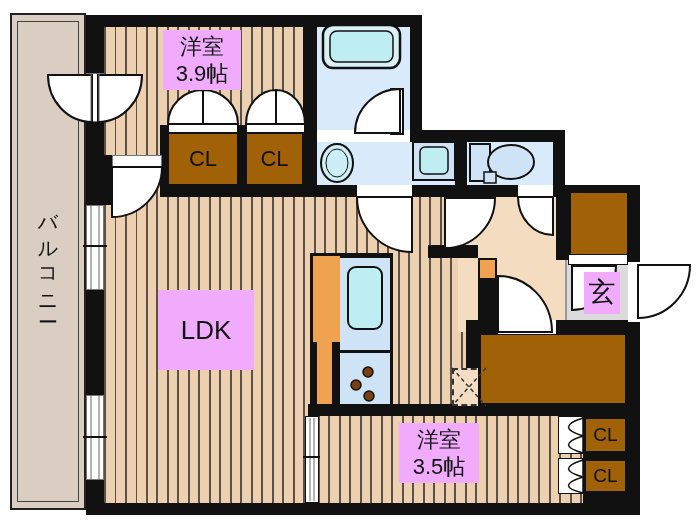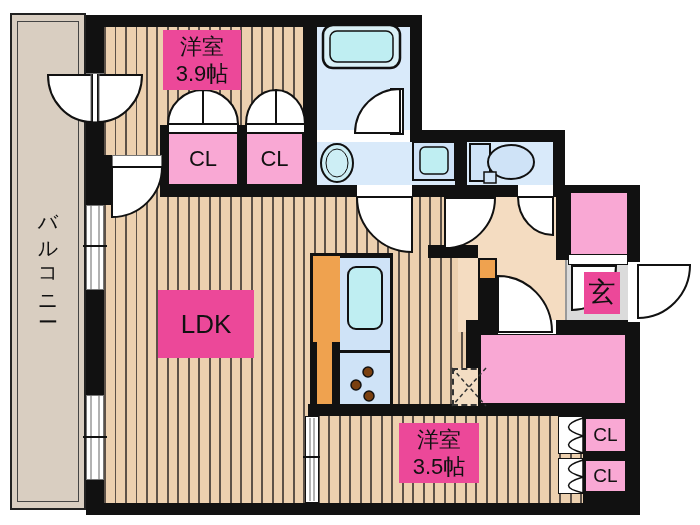--- a/index.html
+++ b/index.html
@@ -3,23 +3,23 @@
 <meta charset="utf-8">
 <style>
   html,body{margin:0;padding:0;background:#fff;}
   #stage{position:relative;width:700px;height:525px;background:#fff;overflow:hidden;
          font-family:"Liberation Sans","DejaVu Sans",sans-serif;}
   .abs{position:absolute;box-sizing:border-box;}
   .wall{background:#111;}
   .stripes{background:repeating-linear-gradient(90deg,#5c5148 0 1.6px,transparent 1.6px 10.5px),#ecd0af;}
   .wet{background:#d9eafa;}
   .open{background:#fff;}
-  .red{background:#f9a8d4;border:3px solid #111;display:flex;align-items:center;justify-content:center;}
+  .red{background:#a16207;border:3px solid #111;display:flex;align-items:center;justify-content:center;}
   .red span{color:#111;font-size:22px;}
-  .lbl{background:#ec4899;display:flex;flex-direction:column;align-items:center;justify-content:center;
+  .lbl{background:#f0abfc;display:flex;flex-direction:column;align-items:center;justify-content:center;
        color:#111;text-align:right;line-height:1.25;z-index:30;}
   svg.overlay{position:absolute;left:0;top:0;z-index:20;}
   .z30{z-index:30;}
 </style>
 </head>
 <body>
 
 <div id="stage">
 
   <div class="abs" style="left:10px;top:13px;width:76px;height:497px;background:#d9cec1;border:2px solid #222;"></div>
@@ -153,21 +153,21 @@
     </g>
     <g stroke="#333" stroke-width="1.5" stroke-dasharray="4,3">
       <path d="M452,368 L486,406 M486,368 L452,406"></path>
     </g>
   </svg>
 
   <div class="abs lbl" style="left:163px;top:30px;width:78px;height:60px;font-size:22px;">
     <span>洋室</span>
     <span>3.9帖</span>
   </div>
-  <div class="abs lbl" style="left:158px;top:290px;width:96px;height:68px;font-size:26px;">
+  <div class="abs lbl" style="left:158px;top:290px;width:96px;height:80px;font-size:26px;">
     <span>LDK</span>
   </div>
   <div class="abs lbl" style="left:399px;top:423px;width:80px;height:60px;font-size:22px;">
     <span>洋室</span>
     <span>3.5帖</span>
   </div>
   <div class="abs lbl" style="left:584px;top:272px;width:36px;height:42px;font-size:27px;">
     <span>玄</span>
   </div>
   <div class="abs z30" style="left:28px;top:178px;width:42px;height:160px;writing-mode:vertical-rl;text-orientation:upright;

